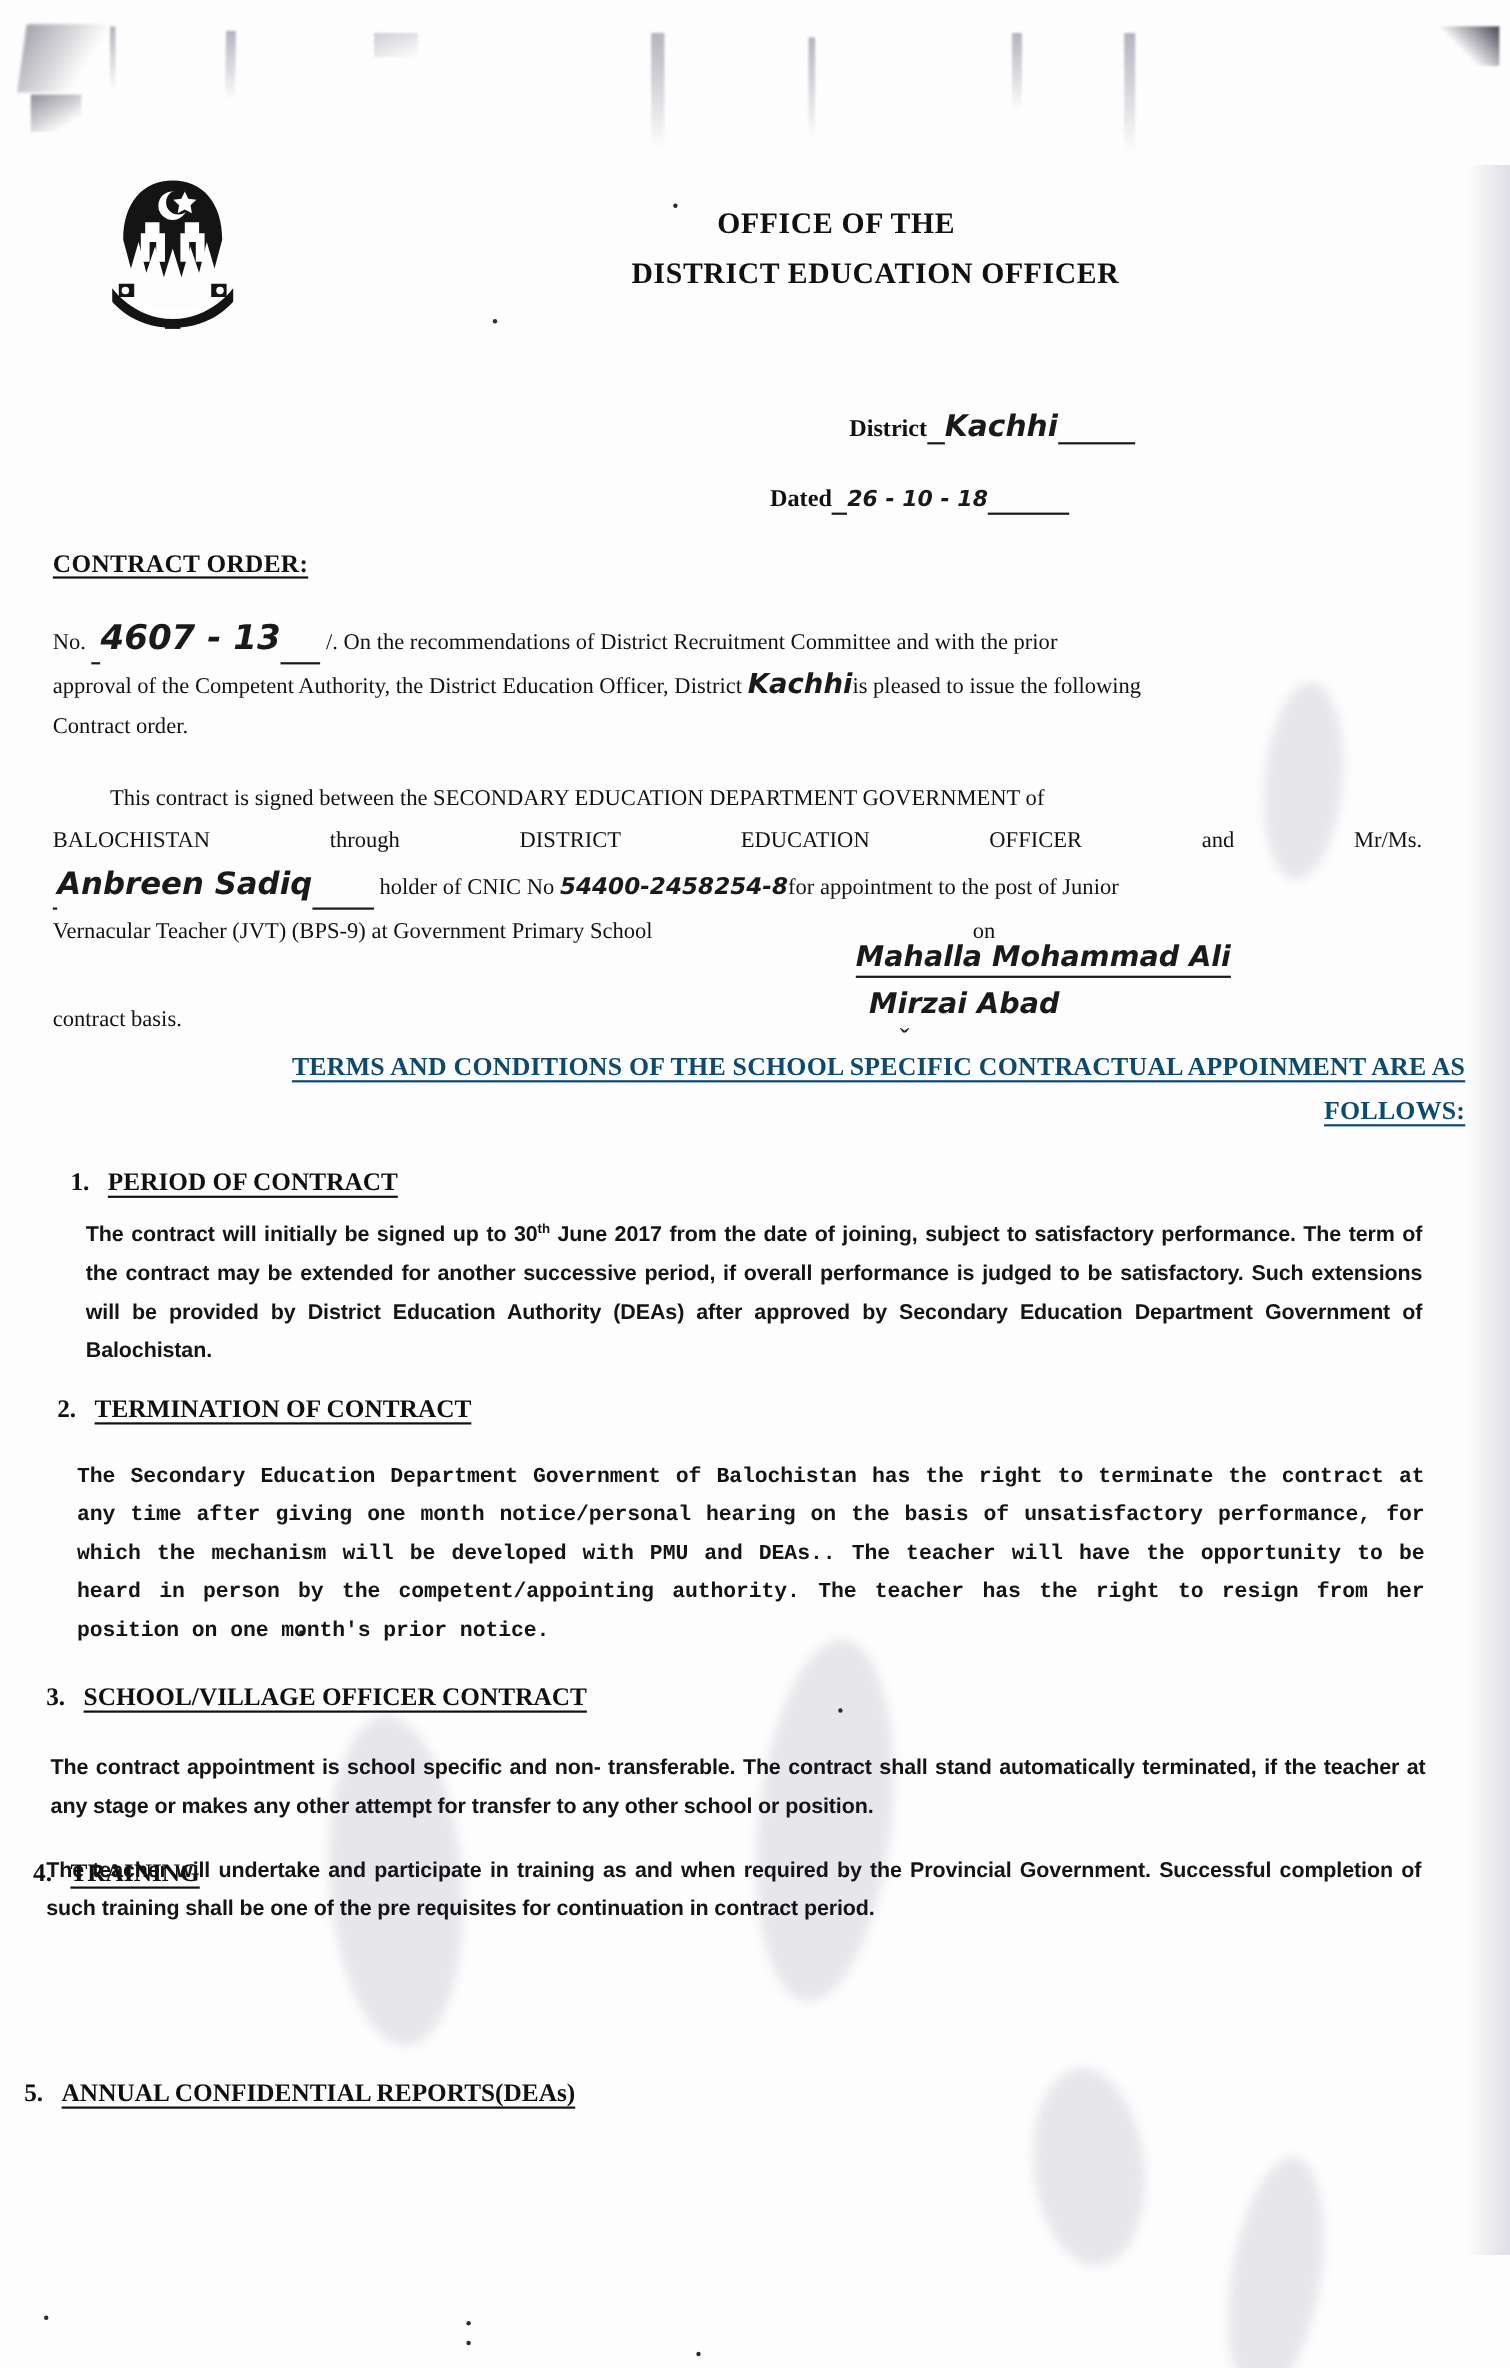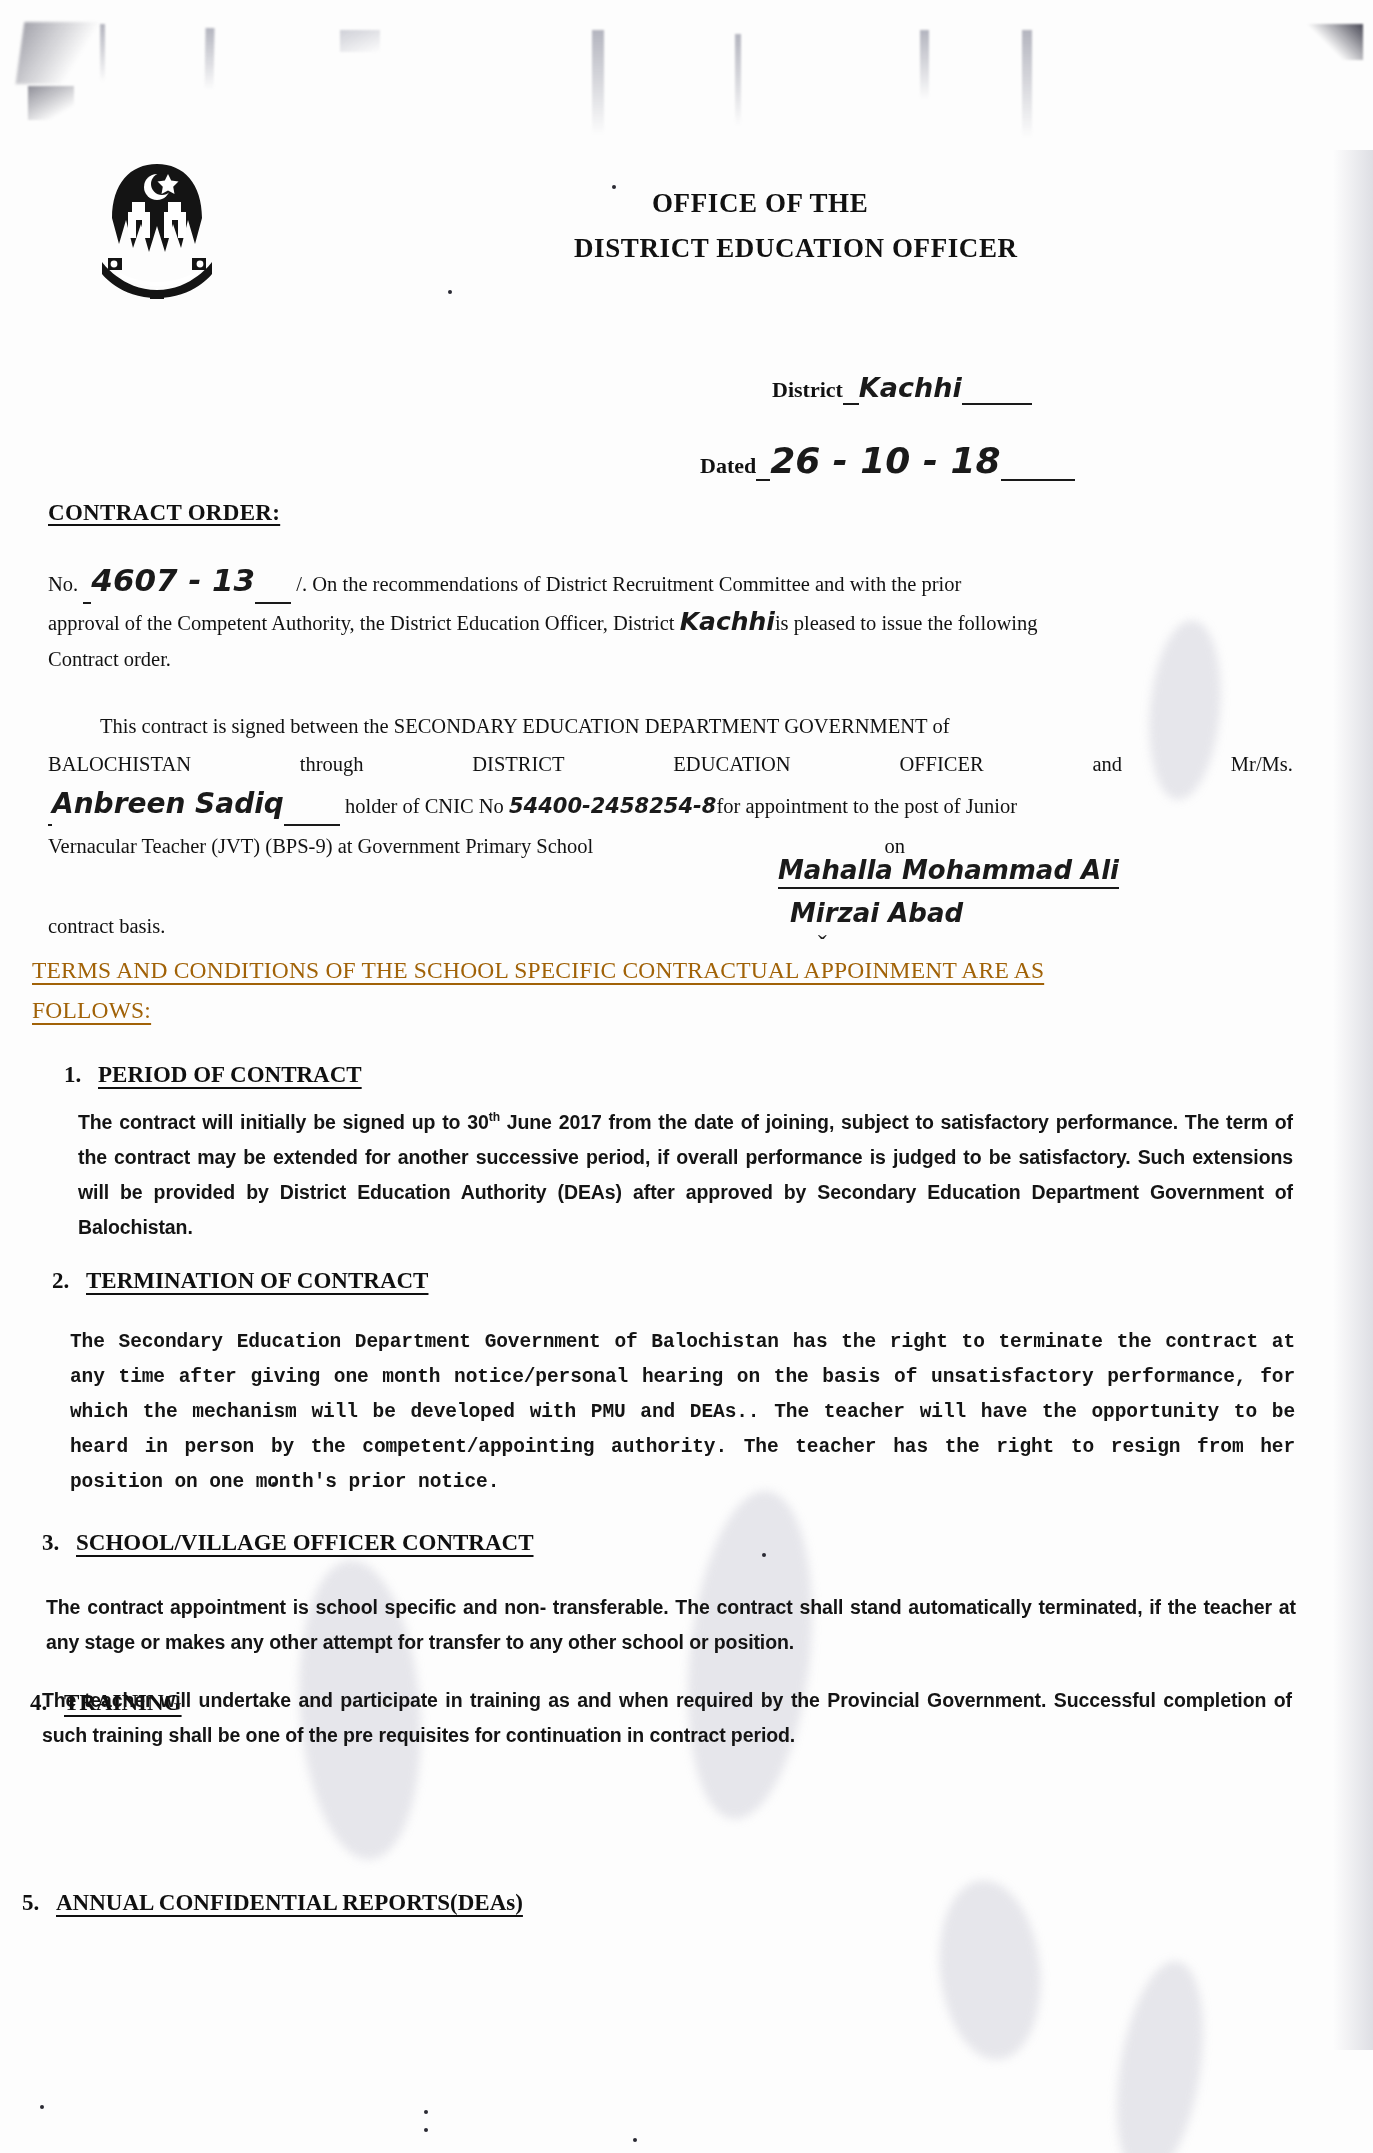--- a/index.html
+++ b/index.html
@@ -144,25 +144,26 @@
     display: flex;
     justify-content: space-between;
     white-space: nowrap;
   }
 
   .terms-head {
     position: absolute;
     left: 32px; top: 950px;
     width: 1300px;
     font-family: "Liberation Serif", serif;
-    font-weight: normal;
+    font-weight: bold;
     font-size: 23.5px;
     letter-spacing: .2px;
     line-height: 40px;
-    color: #a16207;
+    color: #0c4a6e;
+    text-align: right;
   }
   .terms-head span { text-decoration: underline; text-underline-offset: 5px; }
 
   .item-head {
     position: absolute;
     font-family: "Liberation Serif", serif;
     font-weight: bold;
     font-size: 23px;
     color: #101010;
     white-space: nowrap;
@@ -303,21 +304,21 @@
   <div class="office-block">
     <div class="office-line l1">OFFICE OF THE</div>
     <div class="office-line l2">DISTRICT EDUCATION OFFICER</div>
   </div>
 
   <div class="field-row district-row">
     <span class="field-label">District</span><span class="rule" style="width:16px;">&nbsp;</span><span class="hand" style="font-size:27px;">Kachhi</span><span class="rule" style="width:70px;">&nbsp;</span>
   </div>
 
   <div class="field-row dated-row">
-    <span class="field-label">Dated</span><span class="rule" style="width:14px;">&nbsp;</span><span class="hand" style="font-size:36px;">26 - 10 - 18</span><span class="rule" style="width:74px;">&nbsp;</span>
+    <span class="field-label">Dated</span><span class="rule" style="width:14px;">&nbsp;</span><span class="hand" style="font-size:20px;">26 - 10 - 18</span><span class="rule" style="width:74px;">&nbsp;</span>
   </div>
 
   <div class="sec-title" id="contract-order-title">CONTRACT ORDER:</div>
 
   <div class="para body-para-1">
     <span>No.</span>
     <span class="rule" style="width:8px;">&nbsp;</span><span class="hand" style="font-size:31px;">4607 - 13</span><span class="rule" style="width:36px;">&nbsp;</span>
     <span>/. On the recommendations of District Recruitment Committee and with the prior</span><br>
     <span>approval of the Competent Authority, the District Education Officer, District</span>
     <span class="hand" style="font-size:25px;">Kachhi</span><span>is pleased to issue the following</span><br>

